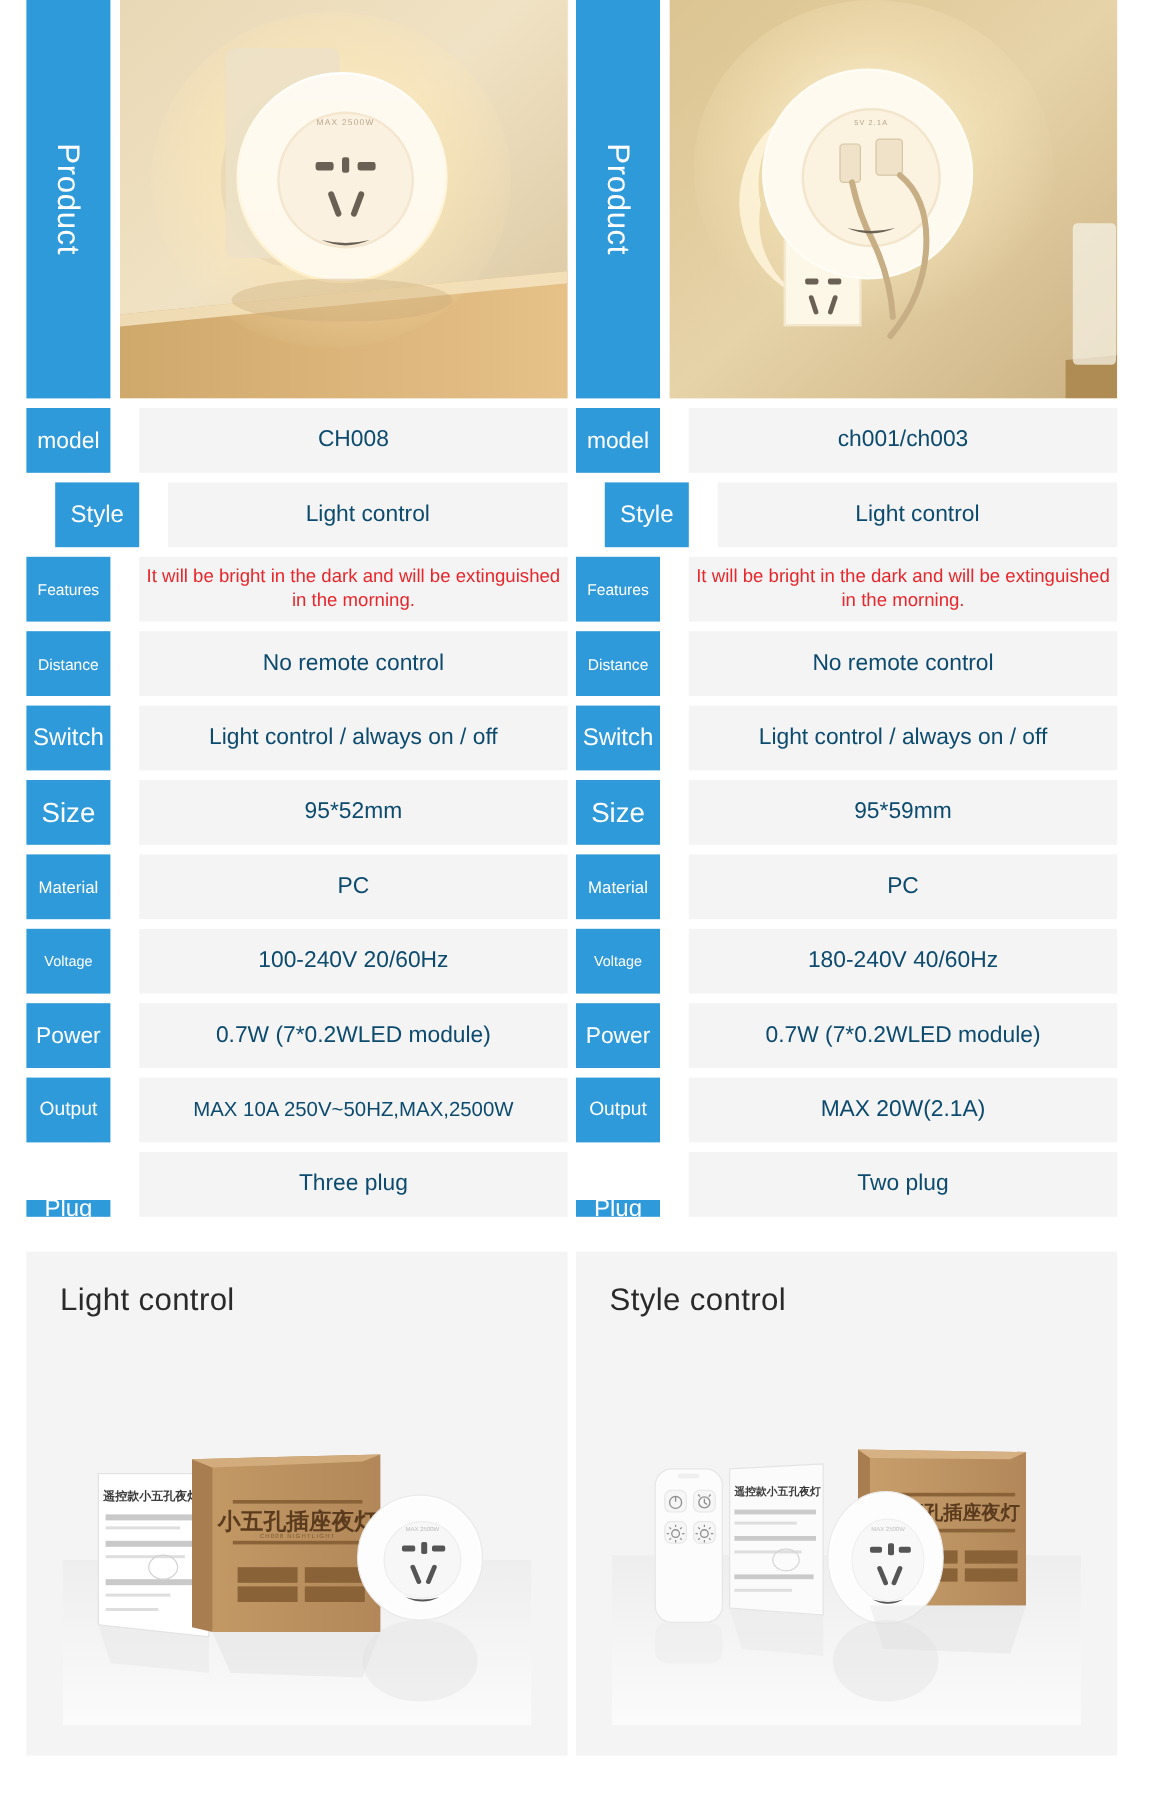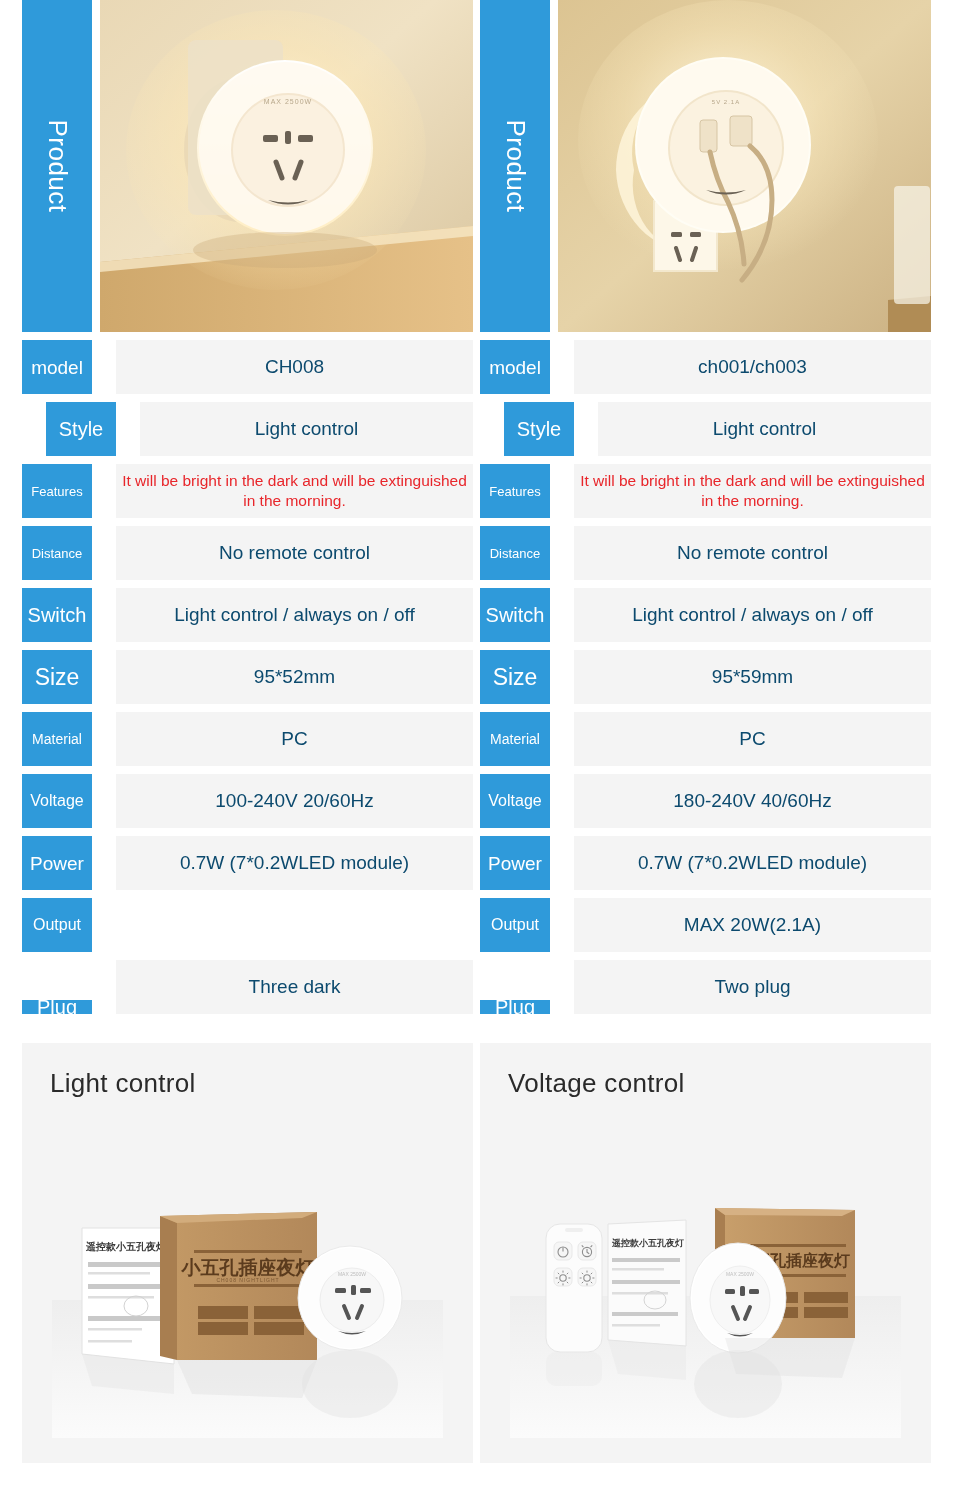--- a/index.html
+++ b/index.html
@@ -94,21 +94,21 @@
   .spec-val.feature { color: #e8262b; font-size: 15.5px; line-height: 1.3; text-align: center; }
 
   
   .k-model    { font-size: 19px; }
   .k-style    { font-size: 20px; margin-left: 24px; }
   .k-features { font-size: 13px; }
   .k-distance { font-size: 13px; }
   .k-switch   { font-size: 20px; }
   .k-size     { font-size: 23px; }
   .k-material { font-size: 14px; }
-  .k-voltage  { font-size: 16px; }
+  .k-voltage  { font-size: 12px; }
   .k-power    { font-size: 19px; }
   .k-output   { font-size: 16px; }
   .k-plug     { font-size: 20px; margin-top: 40px; }
 
   
   .panels {
     position: absolute;
     top: 1043px; left: 0;
     width: 960px;
     display: flex;
@@ -229,24 +229,25 @@
         <div class="spec-row">
           <div class="spec-key k-voltage">Voltage</div>
           <div class="spec-val">100-240V 20/60Hz</div>
         </div>
         <div class="spec-row">
           <div class="spec-key k-power">Power</div>
           <div class="spec-val">0.7W (7*0.2WLED module)</div>
         </div>
         <div class="spec-row">
           <div class="spec-key k-output">Output</div>
+          <div class="spec-val small">MAX 10A 250V~50HZ,MAX,2500W</div>
         </div>
         <div class="spec-row">
           <div class="spec-key k-plug">Plug</div>
-          <div class="spec-val">Three dark</div>
+          <div class="spec-val">Three plug</div>
         </div>
       </div>
     </div>
 
     <div class="col">
 
       <div class="product-row">
         <div class="vlabel">
           <span>Product</span>
         </div>
@@ -392,21 +393,21 @@
           <path d="M286 143 q14 7 28 0 q-14 4 -28 0 Z" fill="#555"></path>
 
           <polygon points="125,172 265,172 250,210 140,206" fill="#d9d9d9" opacity="0.35"></polygon>
           <ellipse cx="298" cy="196" rx="48" ry="34" fill="#e0e0e0" opacity="0.4"></ellipse>
           <polygon points="30,166 122,176 122,206 40,198" fill="#e4e4e4" opacity="0.4"></polygon>
         </svg>
       </div>
     </div>
 
     <div class="panel">
-      <div class="panel-title">Voltage control</div>
+      <div class="panel-title">Style control</div>
       <div class="panel-photo">
         <svg width="391" height="250" viewBox="0 0 391 250" aria-hidden="true">
           <defs>
             <linearGradient id="boxB" x1="0" y1="0" x2="1" y2="0">
               <stop offset="0%" stop-color="#c9a06c"></stop>
               <stop offset="100%" stop-color="#b2885a"></stop>
             </linearGradient>
             <linearGradient id="floorB" x1="0" y1="0" x2="0" y2="1">
               <stop offset="0%" stop-color="#eeeeee"></stop>
               <stop offset="100%" stop-color="#fbfbfb"></stop>

